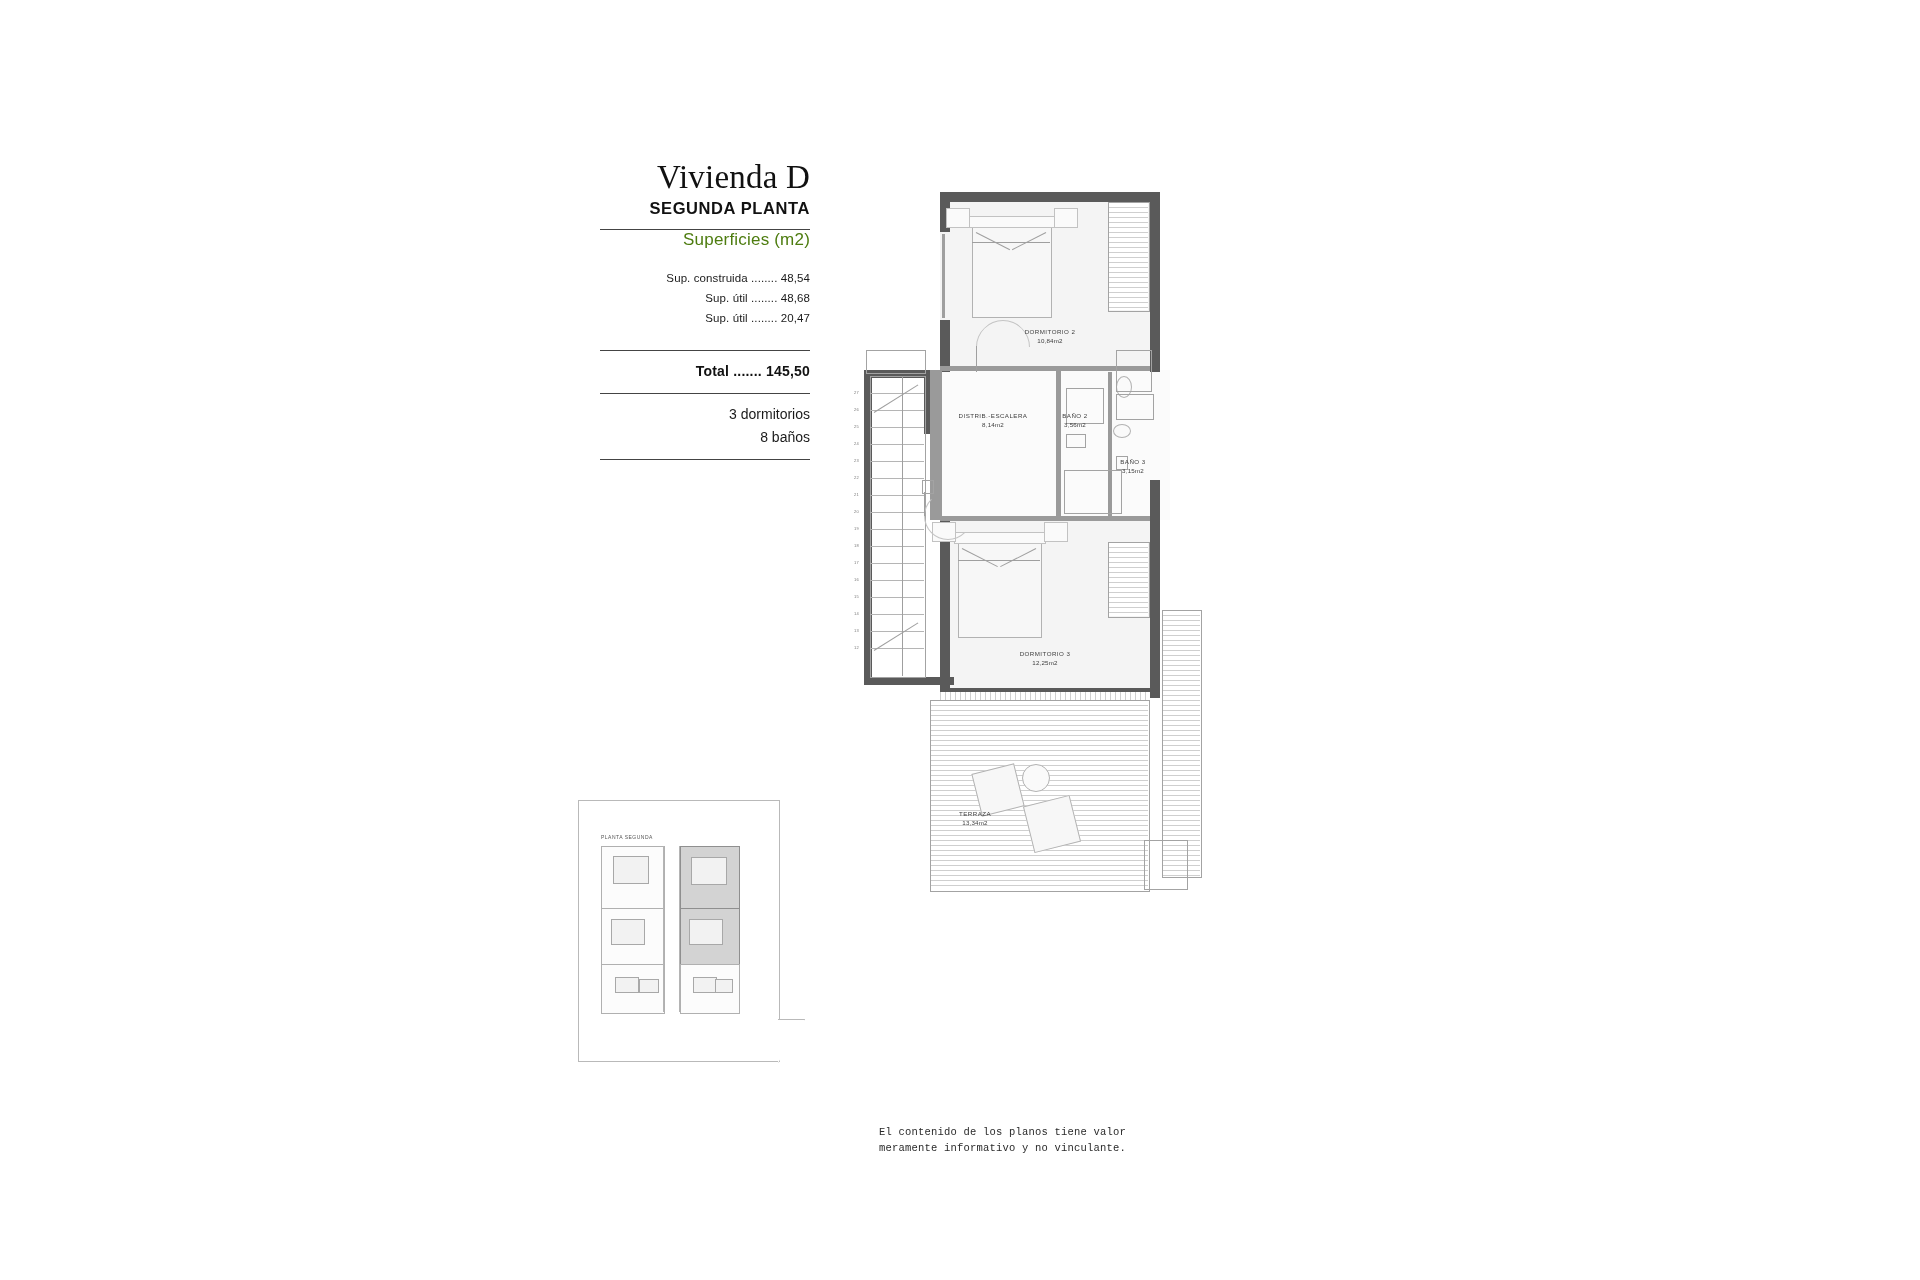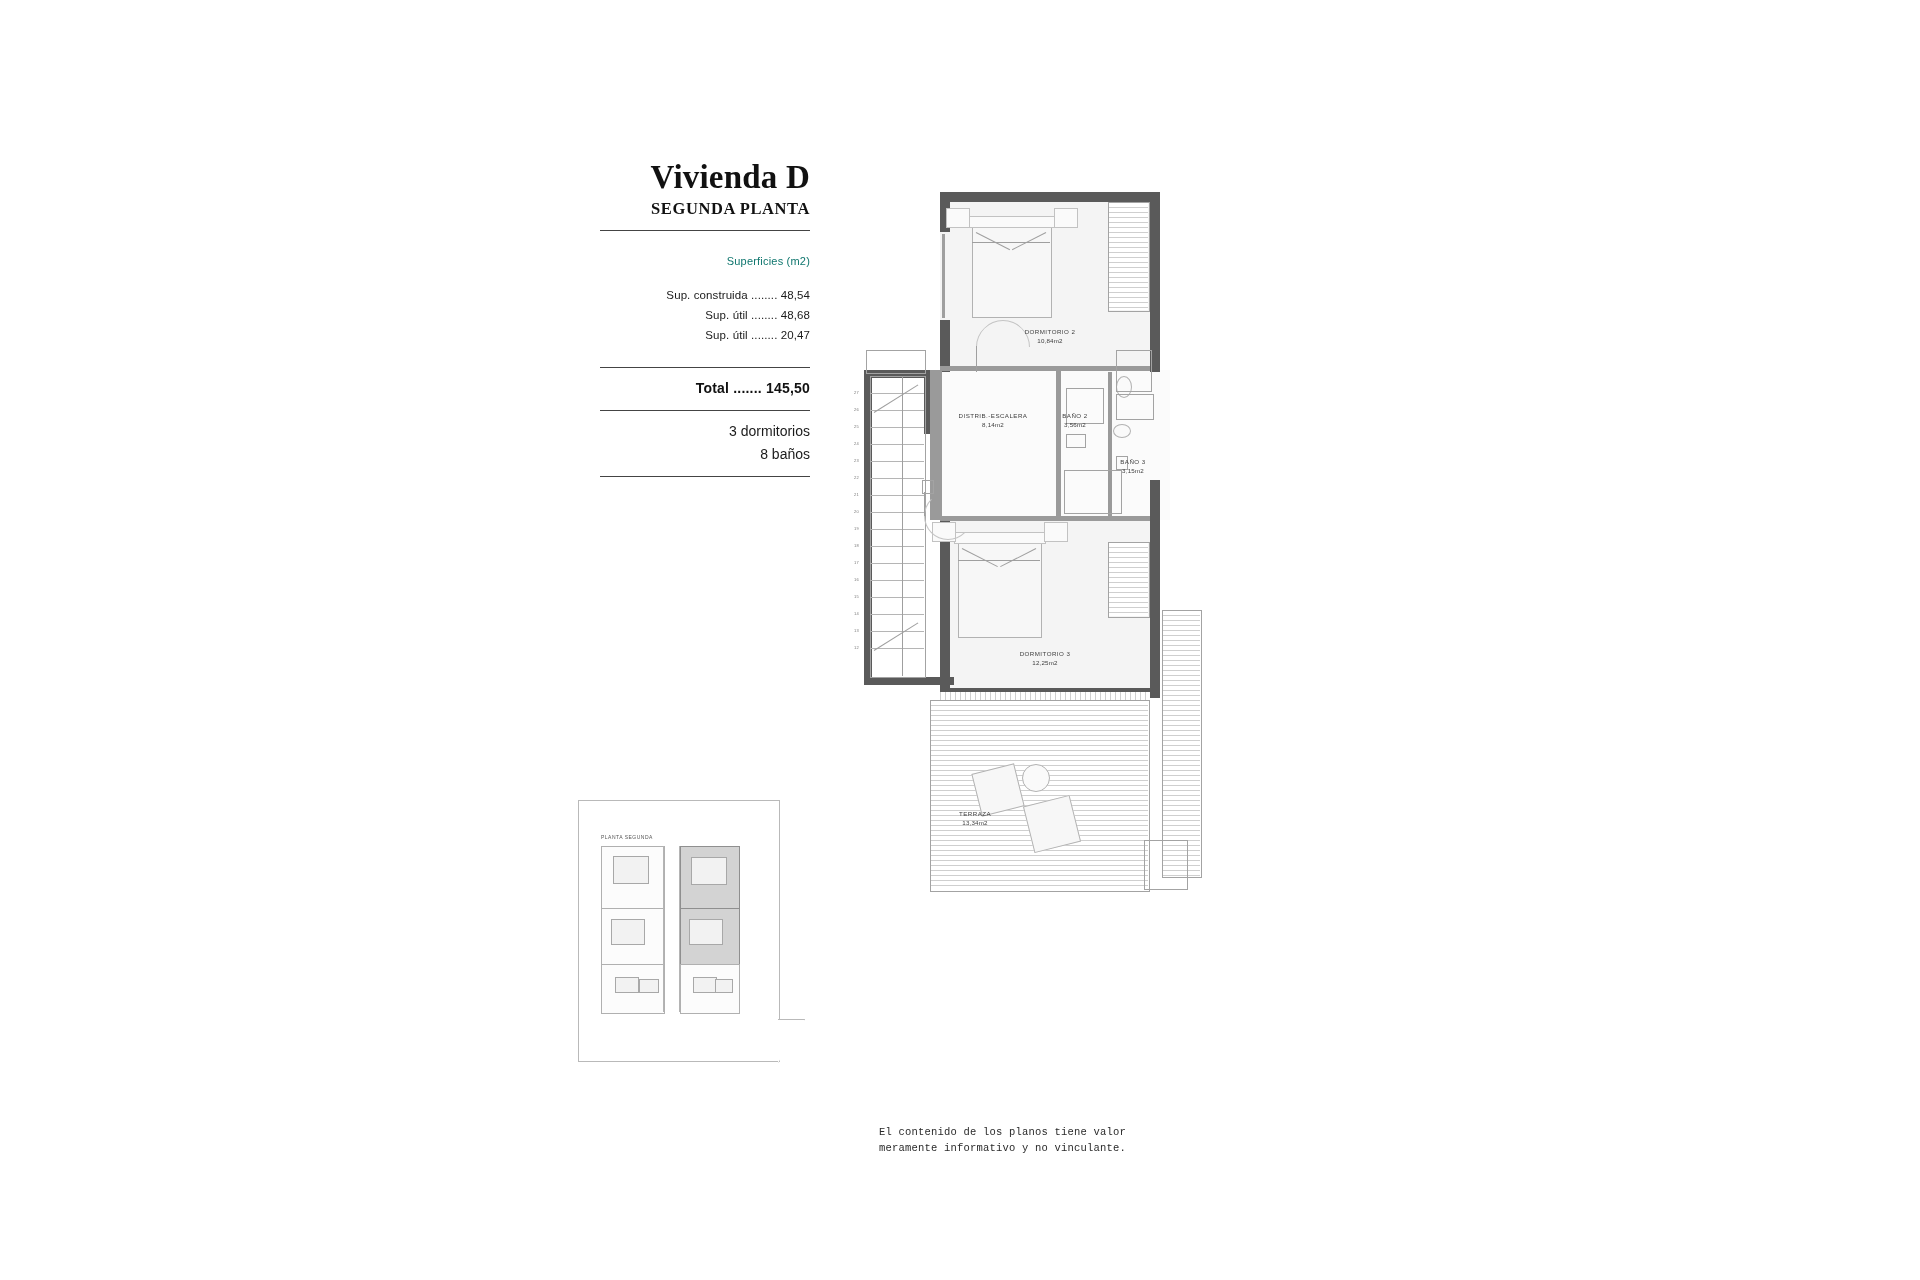--- a/index.html
+++ b/index.html
@@ -20,44 +20,44 @@
   #info-panel {
     position: absolute;
     left: 600px;
     top: 160px;
     width: 210px;
     text-align: right;
   }
   #title-main {
     font-family: "Liberation Serif", serif;
     font-size: 33px;
-    font-weight: bold;
+    font-weight: normal;
     letter-spacing: 0.2px;
     line-height: 1.05;
     color: #111;
   }
   #title-sub {
-    font-family: Liberation Serif, serif;
+    font-family: Liberation Sans, sans-serif;
     font-size: 16.5px;
     font-weight: bold;
     letter-spacing: 0.6px;
     margin-top: 4px;
     color: #111;
   }
   .rule {
     border: none;
     border-top: 1px solid #444;
     margin: 11px 0 0 0;
     width: 100%;
   }
   #surfaces-heading {
-    font-size: 11px;
+    font-size: 17px;
     font-weight: 400;
-    margin-top: 24px;
-    color: #0f766e;
+    margin-top: 0;
+    color: #4d7c0f;
     letter-spacing: 0.2px;
   }
   .surface-row {
     font-size: 11.5px;
     margin-top: 8px;
     color: #1a1a1a;
     letter-spacing: 0.1px;
   }
   .surface-row.first { margin-top: 22px; }
   #total-row {

